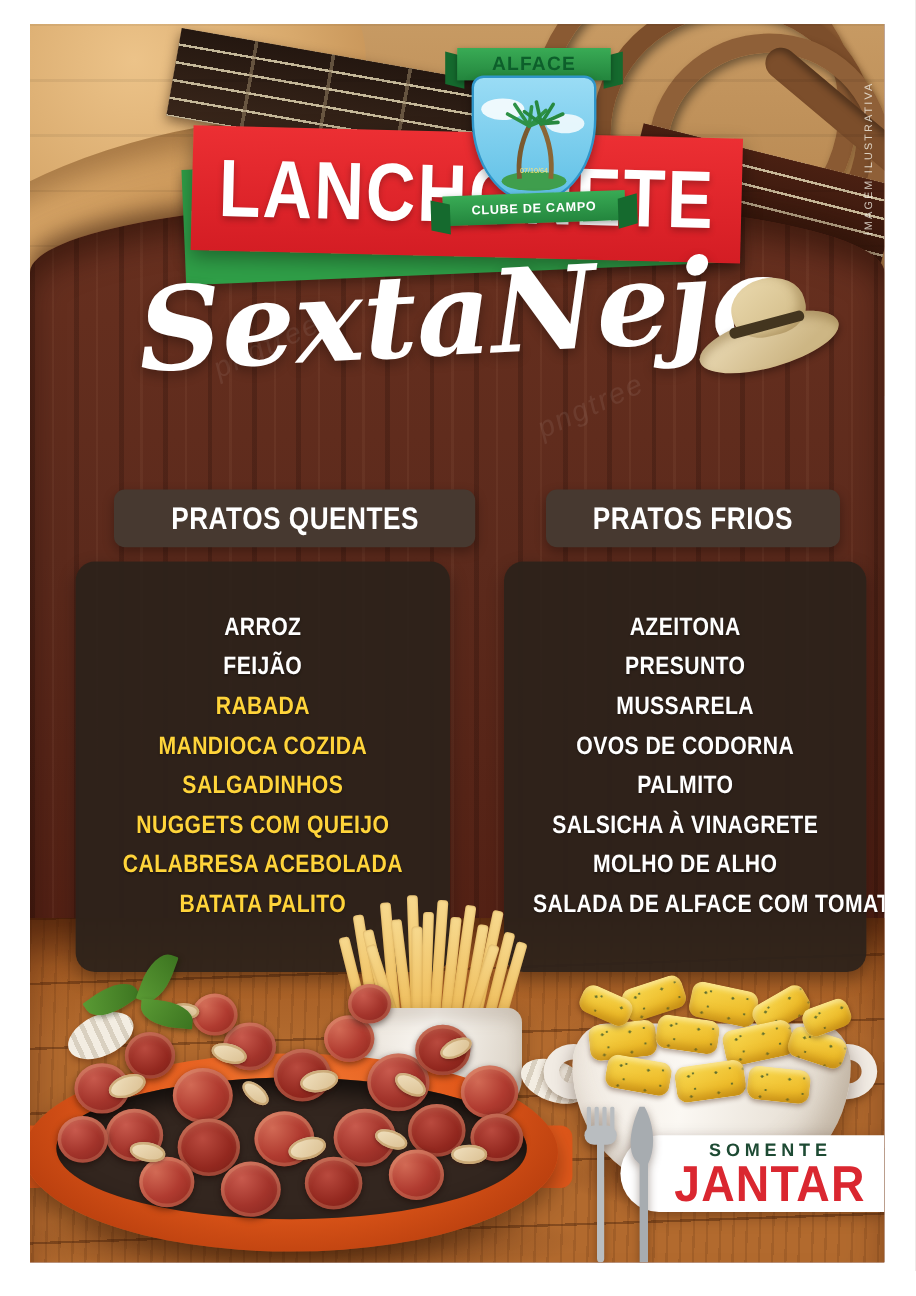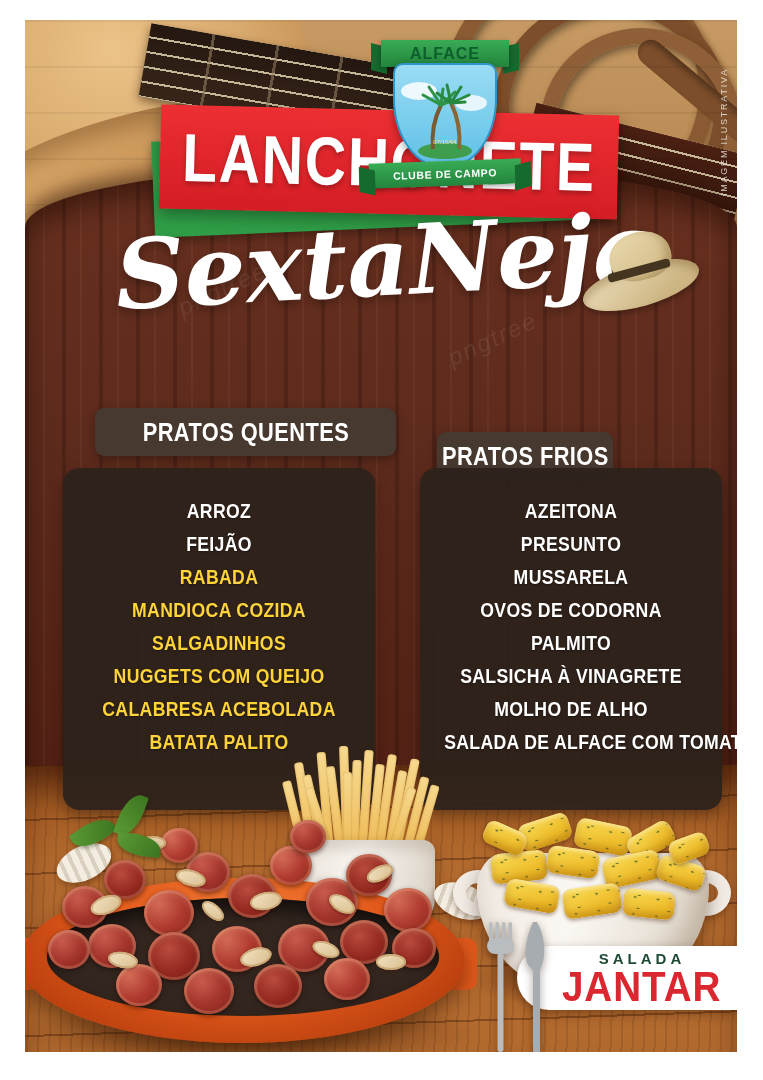--- a/index.html
+++ b/index.html
@@ -100,25 +100,25 @@
 
   
   .date-bar{position:absolute;left:130px;top:318px;width:450px;height:52px;border-radius:12px;
     background:#493b33;display:flex;align-items:center;justify-content:center;z-index:14;
     box-shadow:0 4px 10px rgba(0,0,0,.35);}
   .date-bar span{color:#ffffff;font-size:27px;font-weight:bold;letter-spacing:.5px;}
   .hdr{position:absolute;top:388px;height:48px;border-radius:9px;background:#473930;
     display:flex;align-items:center;justify-content:center;z-index:14;box-shadow:0 4px 10px rgba(0,0,0,.3);}
   .hdr span{color:#ffffff;font-size:26px;font-weight:bold;letter-spacing:.5px;}
   .hdr-left{left:70px;width:301px;}
-  .hdr-right{left:412px;width:176px;margin-top:24px;}
+  .hdr-right{left:430px;width:245px;}
 
   
   .panel{position:absolute;top:448px;height:342px;border-radius:16px;background:rgba(45,34,27,.94);
-    z-index:14;padding-top:26px;box-sizing:border-box;box-shadow:0 6px 14px rgba(0,0,0,.3);}
+    z-index:14;padding-top:38px;box-sizing:border-box;box-shadow:0 6px 14px rgba(0,0,0,.3);}
   .panel-left{left:38px;width:312px;}
   .panel-right{left:395px;width:302px;}
   .mi{color:#ffffff;font-size:21px;font-weight:bold;line-height:33px;text-align:center;
     letter-spacing:.4px;transform:scaleX(.84);text-shadow:0 1px 2px rgba(0,0,0,.4);white-space:nowrap;}
 
   
   .dish-shadow{position:absolute;background:radial-gradient(ellipse,rgba(40,10,0,.5) 0%,transparent 70%);z-index:15;}
   .fries{position:absolute;left:266px;top:726px;width:148px;height:112px;z-index:16;}
   .fry{position:absolute;width:9px;border-radius:3px;
     background:linear-gradient(180deg,#f7d98e,#edb954);
@@ -366,21 +366,21 @@
         <div class="chunk" style="left:120px;top:38px;width:58px;height:30px;transform:rotate(-12deg)"></div>
         <div class="chunk" style="left:174px;top:44px;width:48px;height:26px;transform:rotate(18deg)"></div>
         <div class="chunk" style="left:22px;top:66px;width:54px;height:28px;transform:rotate(10deg)"></div>
         <div class="chunk" style="left:80px;top:70px;width:58px;height:30px;transform:rotate(-8deg)"></div>
         <div class="chunk" style="left:140px;top:74px;width:52px;height:28px;transform:rotate(6deg)"></div>
         <div class="chunk" style="left:0px;top:10px;width:44px;height:24px;transform:rotate(24deg)"></div>
         <div class="chunk" style="left:186px;top:20px;width:40px;height:24px;transform:rotate(-20deg)"></div>
       </div>
 
     <div class="footer-box">
-      <div class="kicker">SALADA</div>
+      <div class="kicker">SOMENTE</div>
       <div class="jantar">JANTAR</div>
     </div>
     <svg class="silverware" viewBox="0 0 86 132">
       <g fill="#b9bdc0">
         <rect x="14" y="0" width="3.5" height="22" rx="1.7"></rect>
         <rect x="20.5" y="0" width="3.5" height="22" rx="1.7"></rect>
         <rect x="27" y="0" width="3.5" height="22" rx="1.7"></rect>
         <rect x="33.5" y="0" width="3.5" height="22" rx="1.7"></rect>
         <rect x="12" y="16" width="27" height="16" rx="8"></rect>
         <rect x="22.5" y="28" width="6" height="102" rx="3"></rect>

